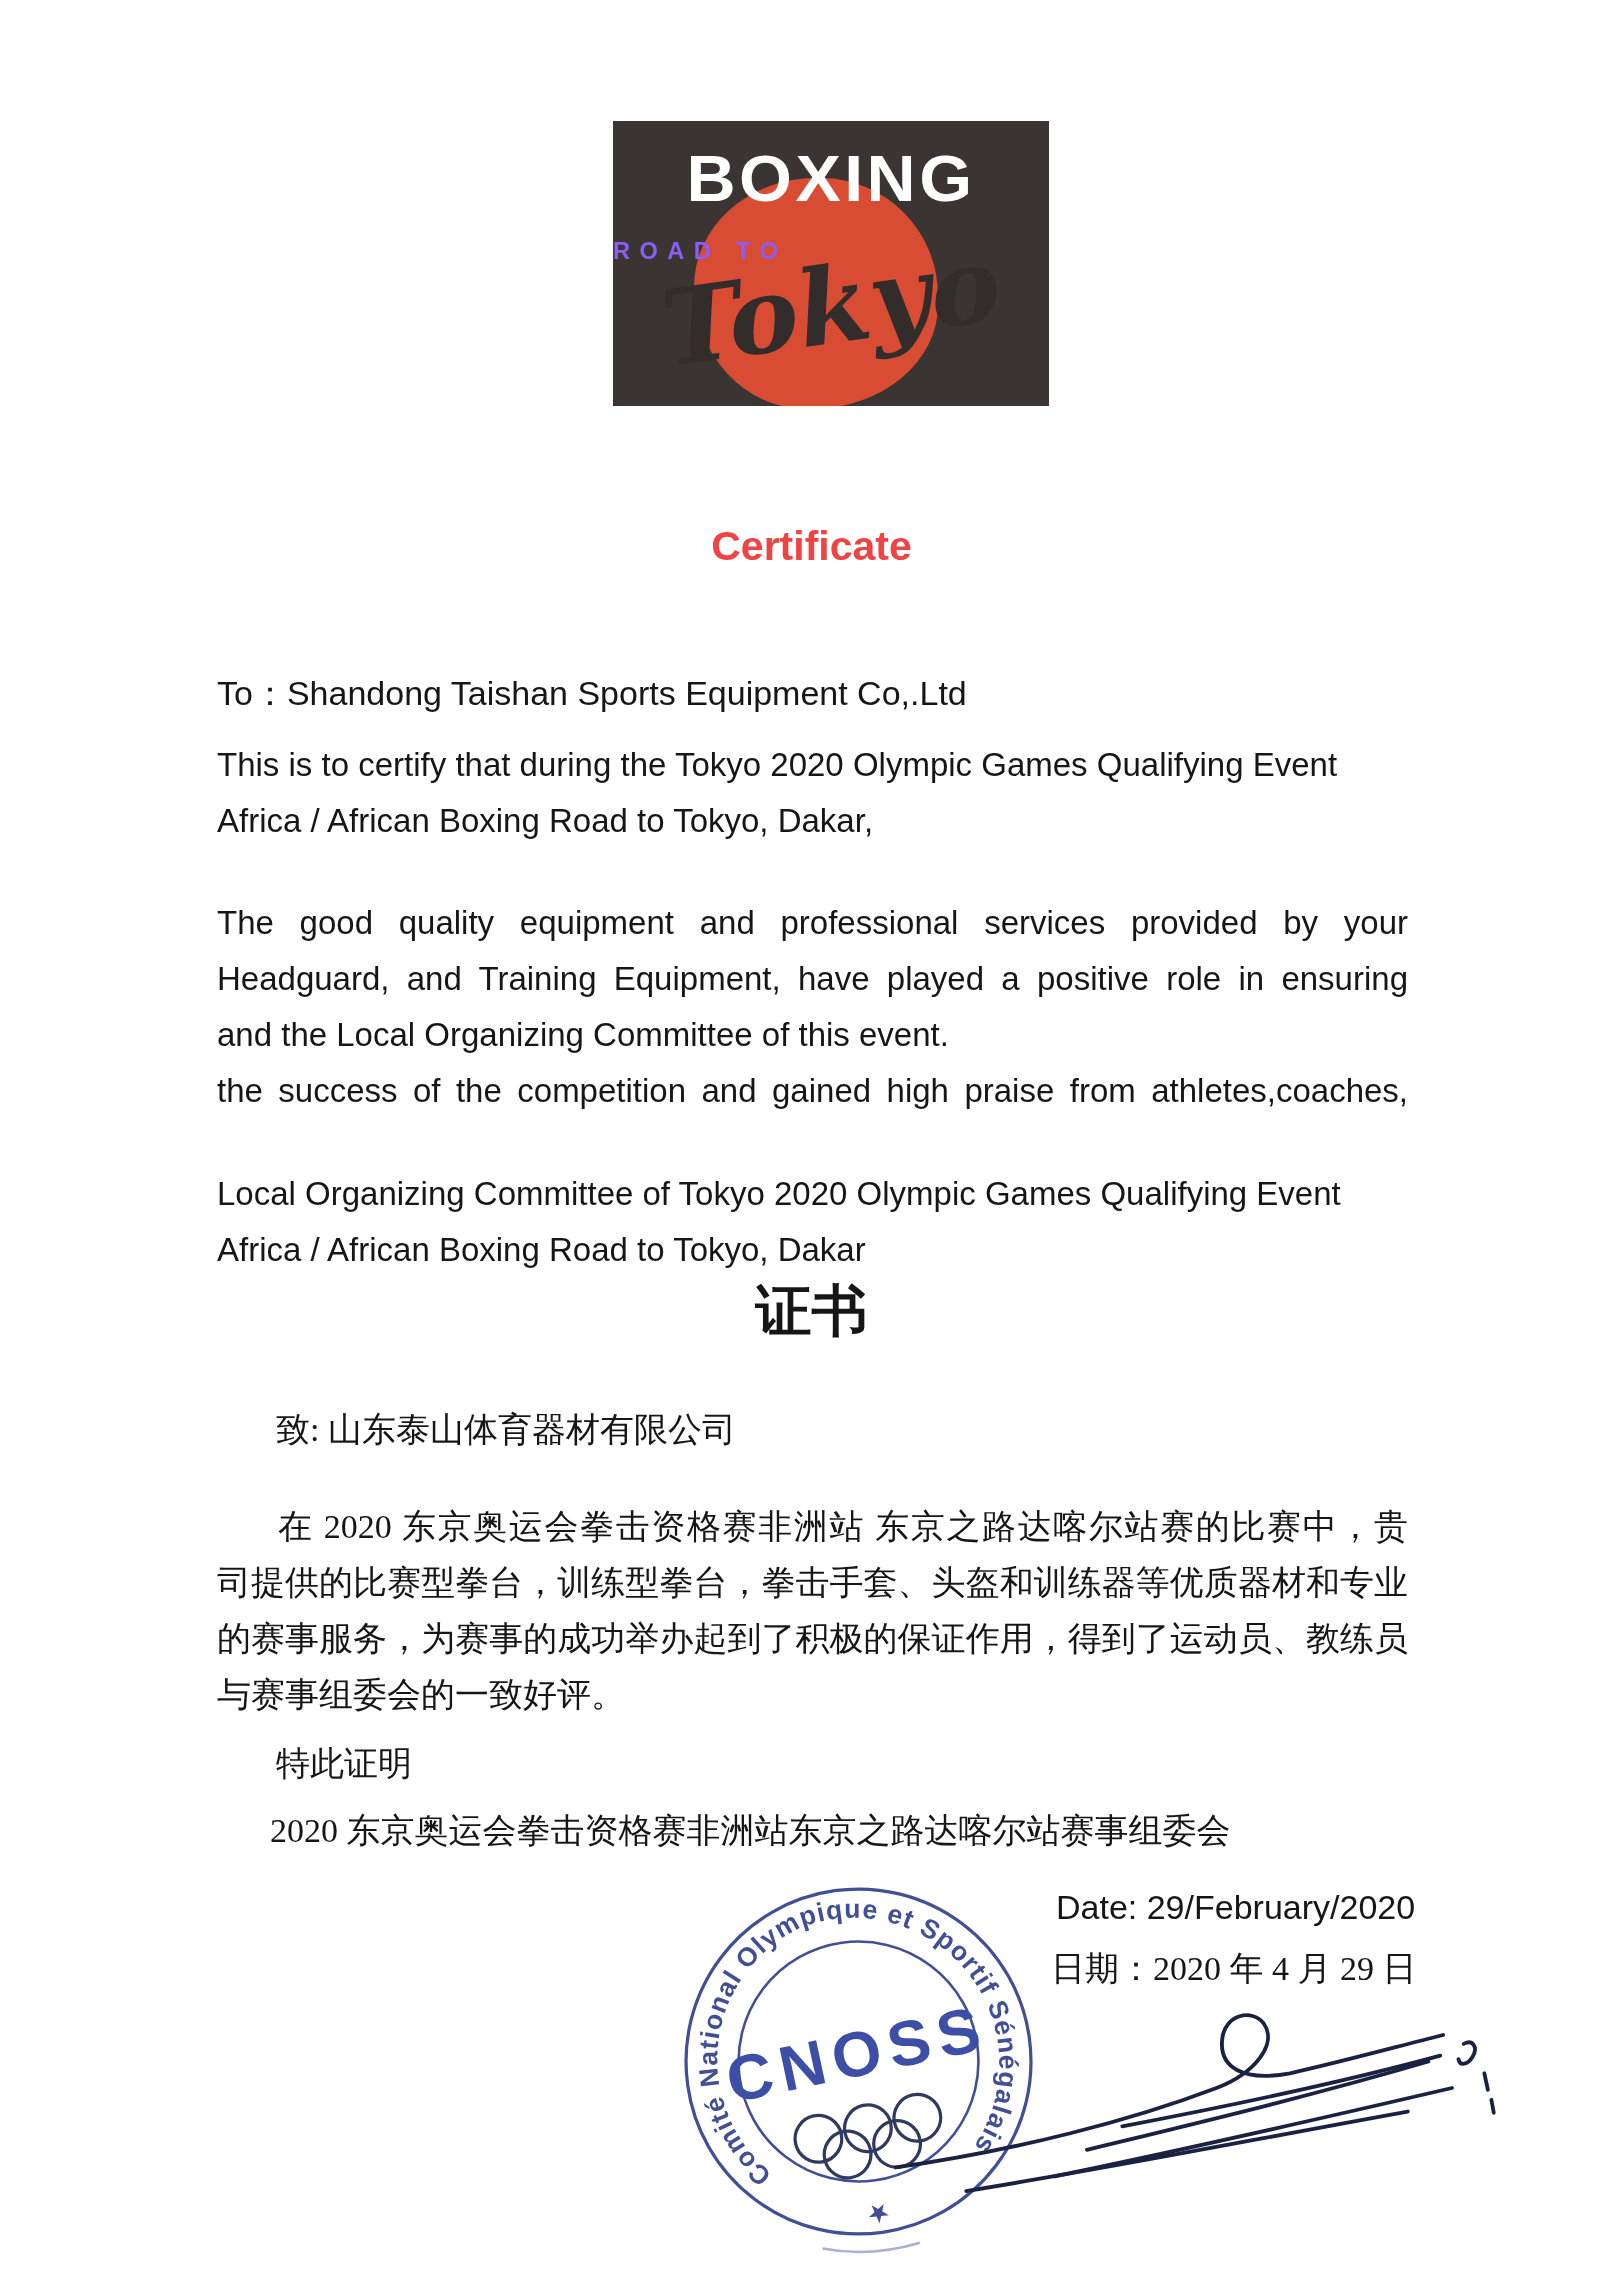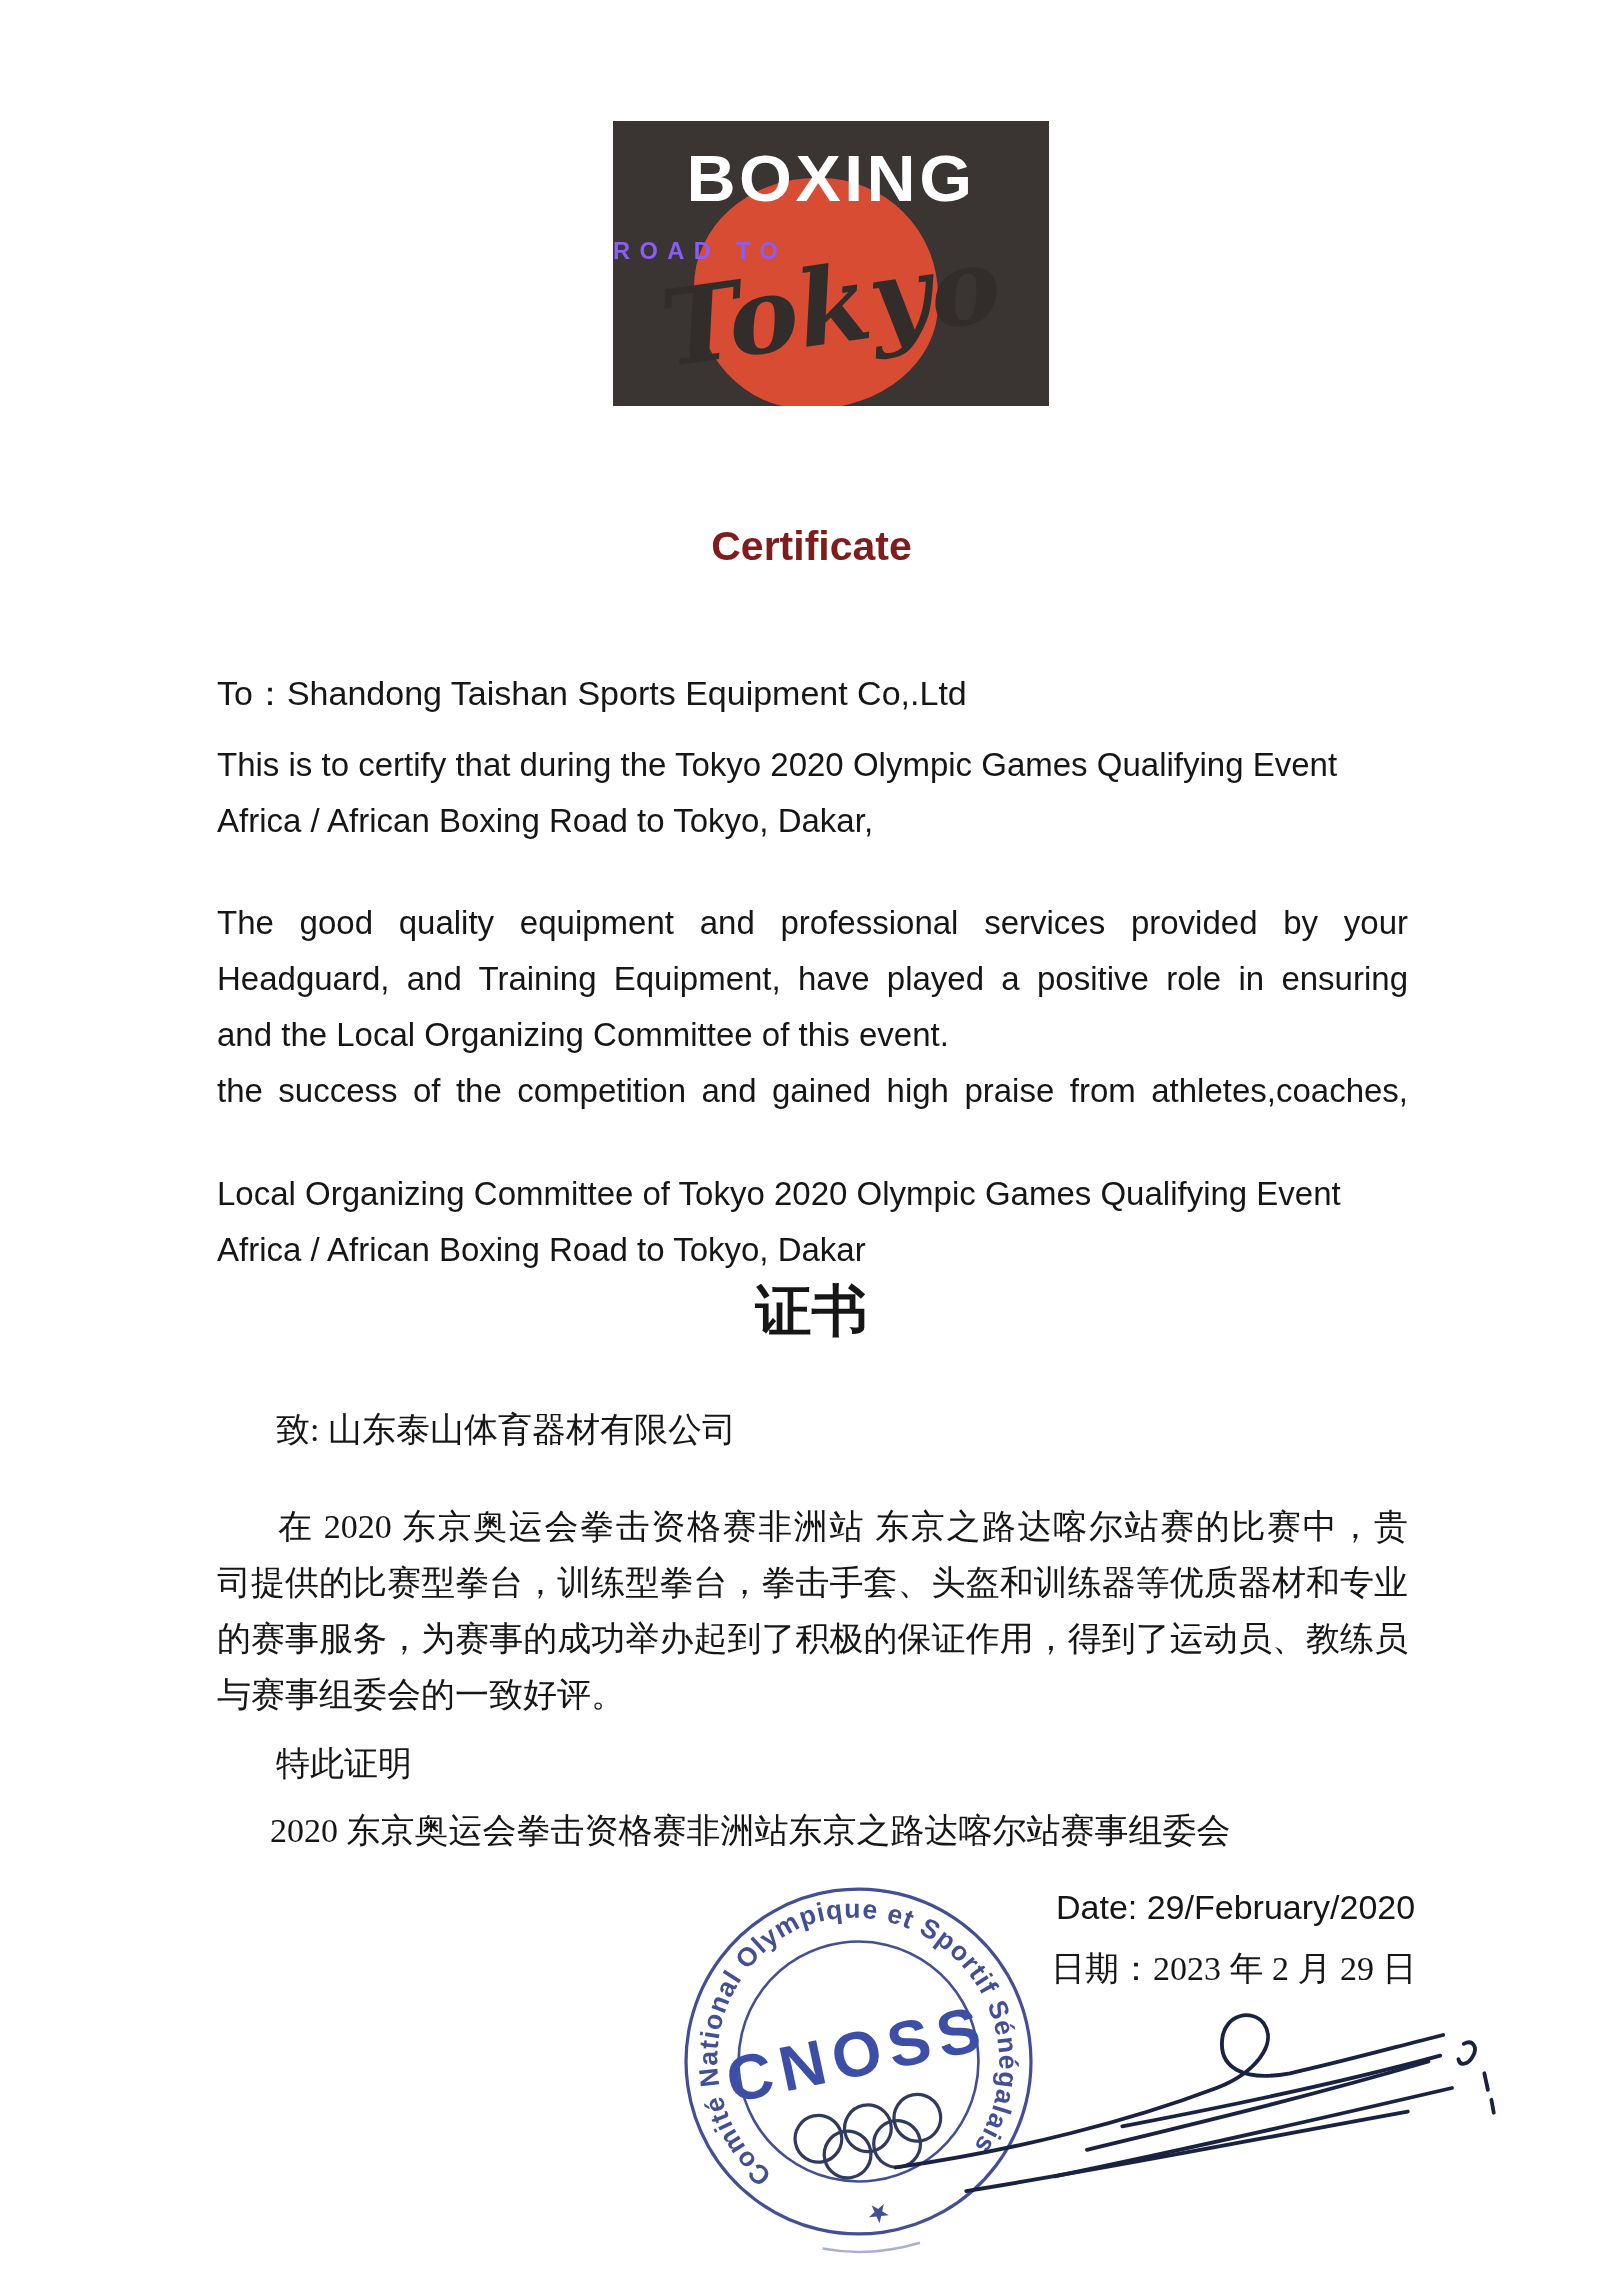--- a/index.html
+++ b/index.html
@@ -14,21 +14,21 @@
     background:#d84c33; border-radius:51% 49% 53% 47% / 48% 52% 46% 54%;}
   .logo-brand{position:absolute; left:0; top:17.7px; width:100%; text-align:center;
     font-size:68px; font-weight:bold; color:#ffffff; letter-spacing:3.5px; transform:scaleY(.96);}
   .logo-tagline{position:absolute; left:0; top:117px; width:100%; text-align:left;
     font-size:23.6px; font-weight:bold; color:#8b5cf6; letter-spacing:9.4px;}
   .logo-city{position:absolute; left:0; top:123px; width:100%; text-align:center;
     font-family:"DejaVu Serif","Liberation Serif",serif; font-style:italic; font-weight:bold;
     font-size:105px; color:#322d2b; transform:rotate(-8deg);}
   
   .cert-title{position:absolute; left:0; top:523px; width:100%; text-align:center;
-    font-size:41px; font-weight:bold; color:#7f1d1d;}
+    font-size:41px; font-weight:bold; color:#ef4444;}
   .to-line{position:absolute; left:217px; top:636px; font-size:34px;margin-top:35px;}
   .para{position:absolute; left:217px; width:1191px; font-size:33px;}
   .para .line{line-height:56px; text-align:justify; text-align-last:justify; white-space:nowrap;}
   .para .line.last{text-align-last:left;}
   .para.flow .line{white-space:nowrap; text-align:left; text-align-last:left;}
   #para1{top:737px;} #para2{top:895px;} #para3{top:1166px;}
   .zh{font-family:"Liberation Serif","DejaVu Serif",serif;}
   .zh-title{position:absolute; left:0; top:1274px; width:100%; text-align:center;
     font-size:56px; font-weight:bold;}
   .zh-to{position:absolute; left:276px; top:1407px; font-size:34px;}
@@ -79,21 +79,21 @@
   <div id="zhpara" class="para zh">
       <div class="line">在 2020 东京奥运会拳击资格赛非洲站 东京之路达喀尔站赛的比赛中，贵</div>
       <div class="line">司提供的比赛型拳台，训练型拳台，拳击手套、头盔和训练器等优质器材和专业</div>
       <div class="line">的赛事服务，为赛事的成功举办起到了积极的保证作用，得到了运动员、教练员</div>
       <div class="line last">与赛事组委会的一致好评。</div>
     </div>
   <div class="zh-certify zh">特此证明</div>
   <div class="zh-committee zh">2020 东京奥运会拳击资格赛非洲站东京之路达喀尔站赛事组委会</div>
 
   <div class="date-en">Date: 29/February/2020</div>
-  <div class="date-zh zh">日期：2023 年 2 月 29 日</div>
+  <div class="date-zh zh">日期：2020 年 4 月 29 日</div>
 
   <svg class="stamp" viewBox="0 0 600 600">
     <g transform="rotate(-8 300 300)">
       <circle cx="300" cy="300" r="266" fill="none" stroke="#32418c" stroke-width="5"></circle>
       <circle cx="300" cy="300" r="185" fill="none" stroke="#32418c" stroke-width="4"></circle>
       <path id="ringPath" d="M 358.2 517.3 A 225 225 0 0 1 241.8 82.9 A 225 225 0 0 1 358.4 517.2" fill="none" stroke="none"></path>
       <text font-family="Liberation Sans, DejaVu Sans, sans-serif" font-size="40" fill="#32418c">
         <textPath href="#ringPath" startOffset="42"><tspan>★</tspan></textPath>
       </text>
       <text font-family="Liberation Sans, DejaVu Sans, sans-serif" font-size="41" font-weight="bold" letter-spacing="1.5" fill="#32418c">

